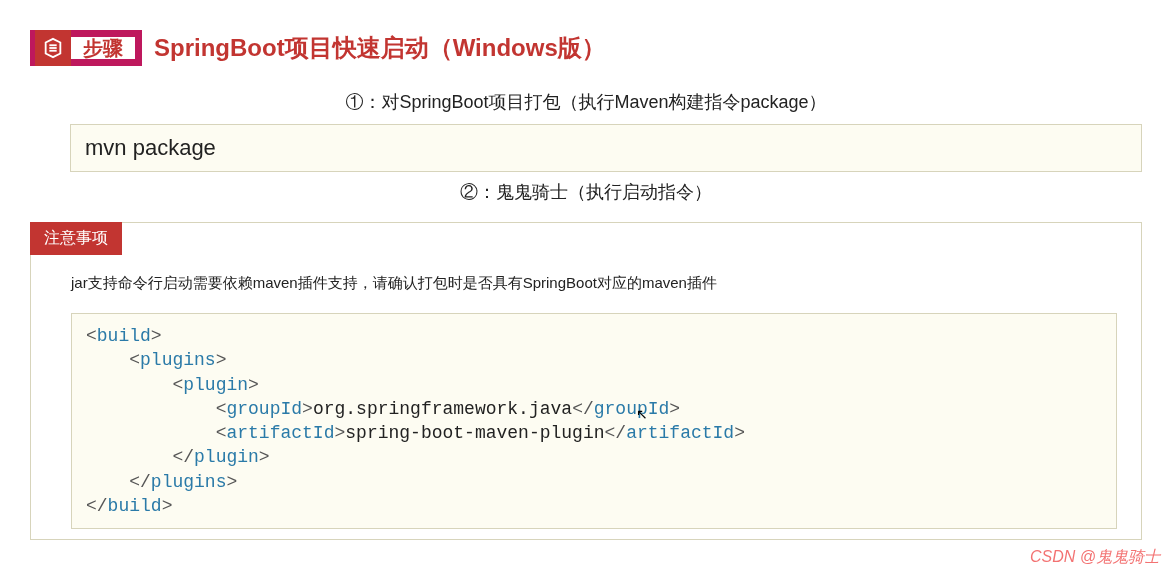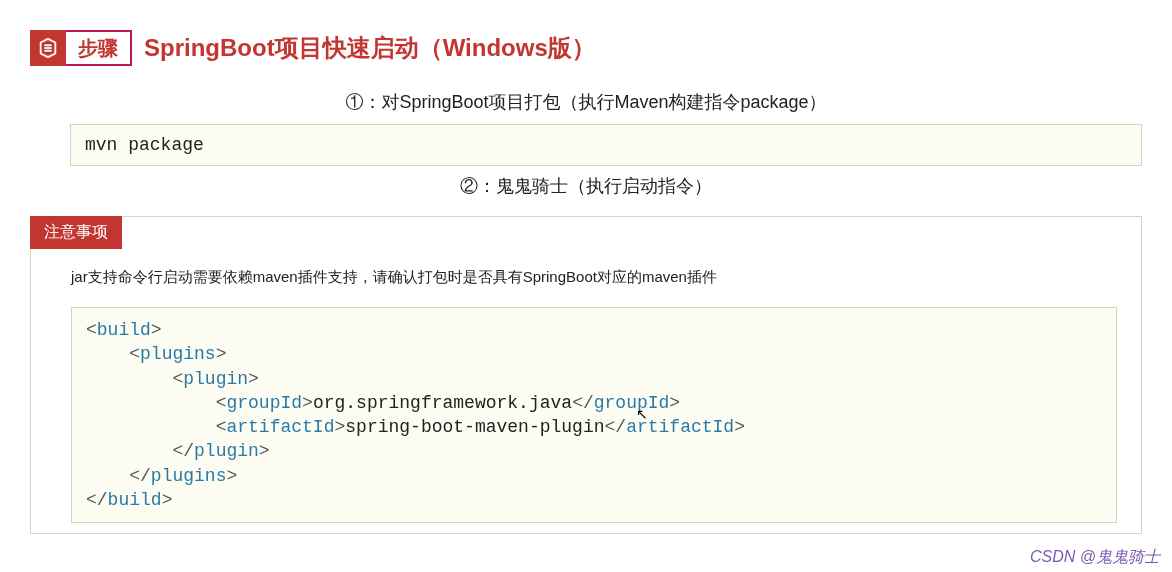--- a/index.html
+++ b/index.html
@@ -18,21 +18,21 @@
     }
     .header {
       display: flex;
       align-items: center;
       gap: 12px;
       margin-bottom: 24px;
     }
     .header-icon-box {
       display: flex;
       align-items: center;
-      border: 2px solid #be185d;
+      border: 7px solid #be185d;
       background: #fff;
       height: 36px;
       padding-right: 12px;
     }
     .header-icon {
       width: 36px;
       height: 36px;
       background: #c23531;
       display: flex;
       align-items: center;
@@ -63,22 +63,22 @@
       font-size: 18px;
       color: #222;
       margin-bottom: 10px;
       text-align: center;
     }
     .code-block {
       margin-left: 40px;
       background: #fdfcf2;
       border: 1px solid #d7d4bb;
       padding: 10px 14px;
-      font-family: Liberation Mono, monospace;
-      font-size: 18px;
+      font-family: Liberation Sans, sans-serif;
+      font-size: 22px;
       color: #222;
       margin-bottom: 6px;
     }
     .notice-box {
       margin-top: 18px;
       border: 1px solid #d7d4bb;
       position: relative;
       padding: 0;
     }
     .notice-badge {
@@ -109,21 +109,21 @@
       line-height: 1.35;
       white-space: pre;
     }
     .tag-name { color: #2a7aa8; }
     .angle { color: #555; }
     .tag-text { color: #222; }
     .watermark {
       position: absolute;
       bottom: 4px;
       right: 12px;
-      color: #4c1d95;
+      color: #ef4444;
       font-size: 16px;
       opacity: 0.75;
       font-style: italic;
     }
     .cursor {
       position: absolute;
       left: 636px;
       top: 406px;
       font-size: 14px;
       color: #000;

